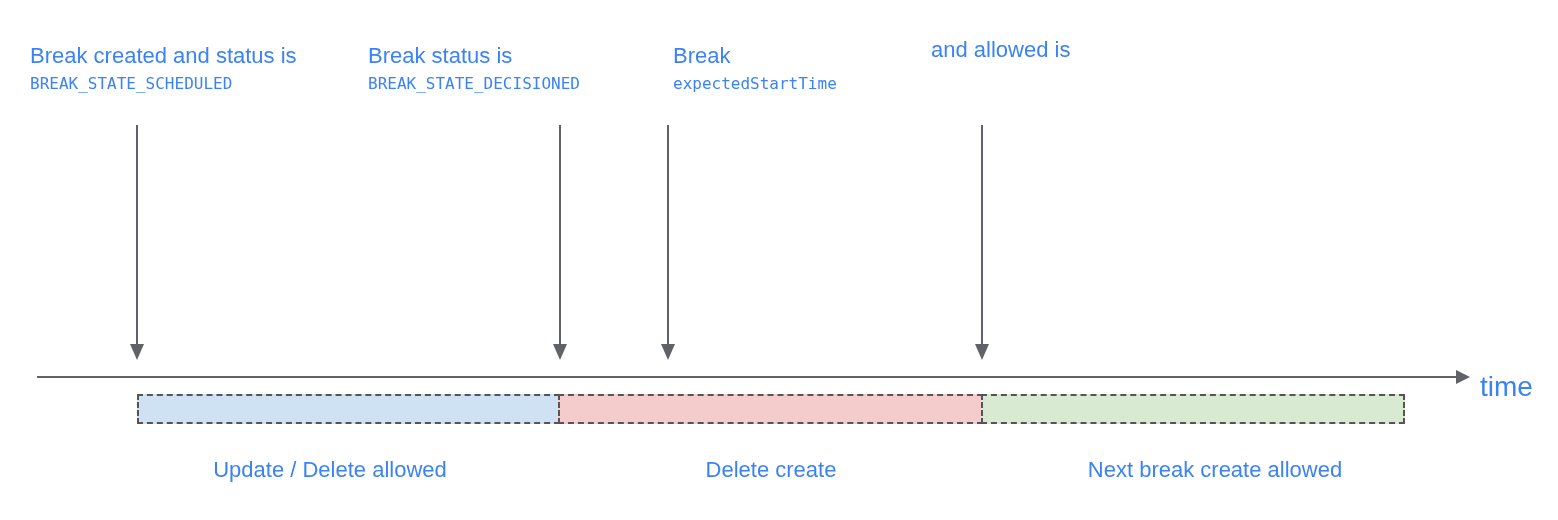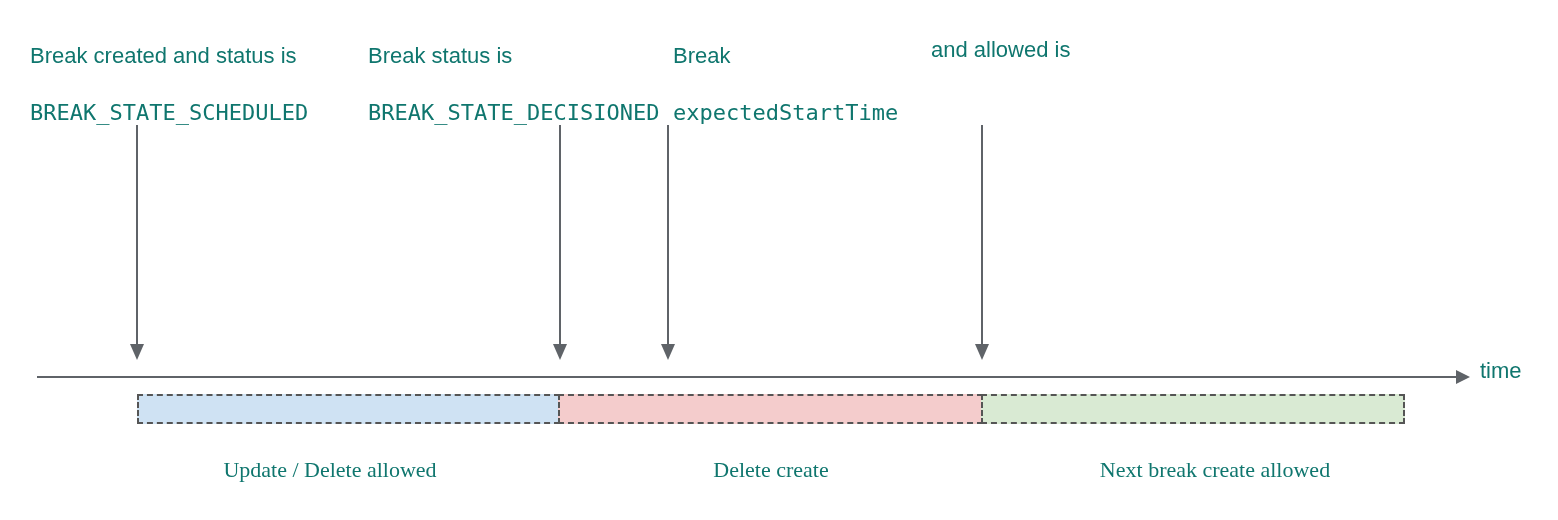--- a/index.html
+++ b/index.html
@@ -2,34 +2,33 @@
 <html><head>
 <meta charset="utf-8">
 <style>
   html, body { margin: 0; padding: 0; background: #ffffff; }
   .canvas {
     position: relative;
     width: 1558px;
     height: 520px;
     background: #ffffff;
     font-family: "Liberation Sans", sans-serif;
-    color: #0f766e;
+    color: #3b82f6;
     overflow: hidden;
   }
   .annotation {
     position: absolute;
     top: 42px;
     font-size: 22px;
     line-height: 28px;
     white-space: nowrap;
   }
   .annotation .mono {
     font-family: "DejaVu Sans Mono", "Liberation Mono", monospace;
-    font-size: 22px;
-    margin-top: 29px;
+    font-size: 16px;
   }
   #annotation-completed { top: 36px; }
 
   .v-arrow {
     position: absolute;
     top: 125px;
     width: 2px;
     height: 220px;
     background: #5f6368;
   }
@@ -61,22 +60,22 @@
     left: 1456px;
     top: 370px;
     width: 0; height: 0;
     border-top: 7px solid transparent;
     border-bottom: 7px solid transparent;
     border-left: 14px solid #5f6368;
   }
   .time-label {
     position: absolute;
     left: 1480px;
-    top: 358px;
-    font-size: 22px;
+    top: 371px;
+    font-size: 28px;
   }
 
   .segments {
     position: absolute;
     left: 137px;
     top: 394px;
     display: flex;
   }
   .segment {
     box-sizing: border-box;
@@ -87,21 +86,20 @@
   #segment-update-delete { width: 423px; }
   #segment-delete        { width: 425px; }
   #segment-next-create   { width: 424px; }
 
   .segment-label {
     position: absolute;
     top: 457px;
     transform: translateX(-50%);
     font-size: 22px;
     white-space: nowrap;
-    font-family: Liberation Serif, serif;
   }
   #label-update-delete { left: 330px; }
   #label-delete        { left: 771px; }
   #label-next-create   { left: 1215px; }
 </style>
 </head>
 <body>
 
 <div class="canvas">
 

